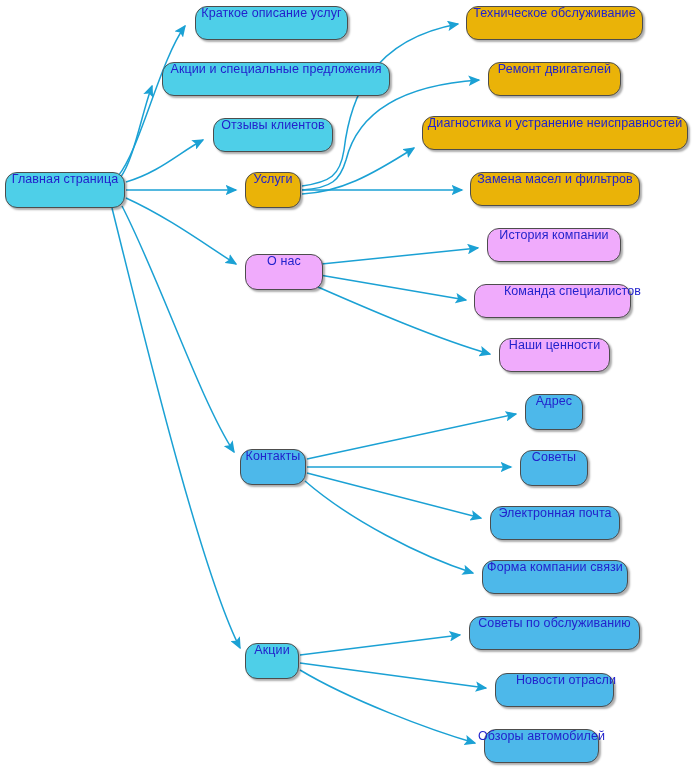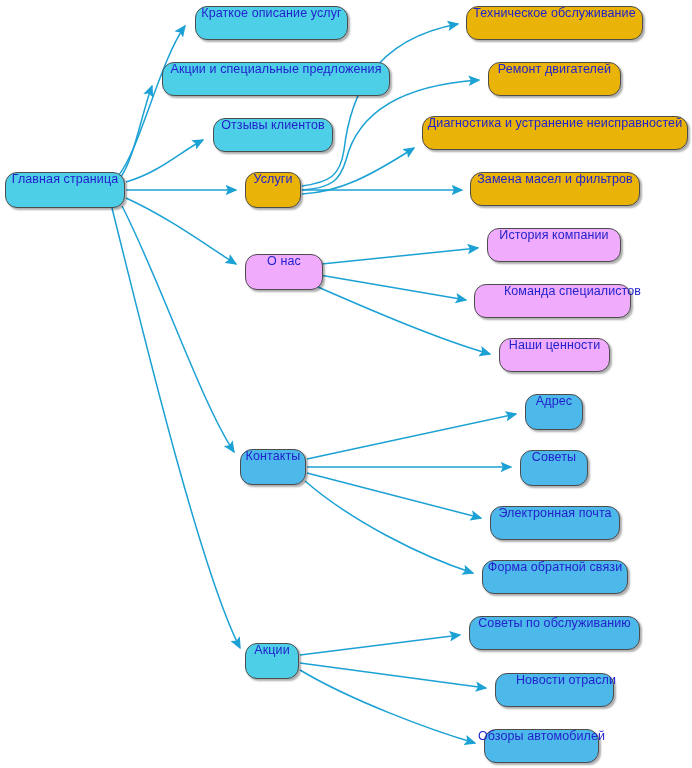--- a/index.html
+++ b/index.html
@@ -132,21 +132,21 @@
       <div class="node fill-blue" style="left: 525px; top: 394px; width: 58px; height: 36px;">
         <span class="node-text">Адрес</span>
       </div>
       <div class="node fill-blue" style="left: 520px; top: 450px; width: 68px; height: 36px;">
         <span class="node-text">Советы</span>
       </div>
       <div class="node fill-blue" style="left: 490px; top: 506px; width: 130px; height: 34px;">
         <span class="node-text">Электронная почта</span>
       </div>
       <div class="node fill-blue" style="left: 482px; top: 560px; width: 146px; height: 34px;">
-        <span class="node-text">Форма обратной связи</span>
+        <span class="node-text">Форма компании связи</span>
       </div>
       <div class="node fill-cyan" style="left: 245px; top: 643px; width: 54px; height: 36px;">
         <span class="node-text">Акции</span>
       </div>
       <div class="node fill-blue" style="left: 469px; top: 616px; width: 171px; height: 34px;">
         <span class="node-text">Советы по обслуживанию</span>
       </div>
       <div class="node fill-blue" style="left: 495px; top: 673px; width: 119px; height: 34px; padding-left: 23px;">
         <span class="node-text">Новости отрасли</span>
       </div>

